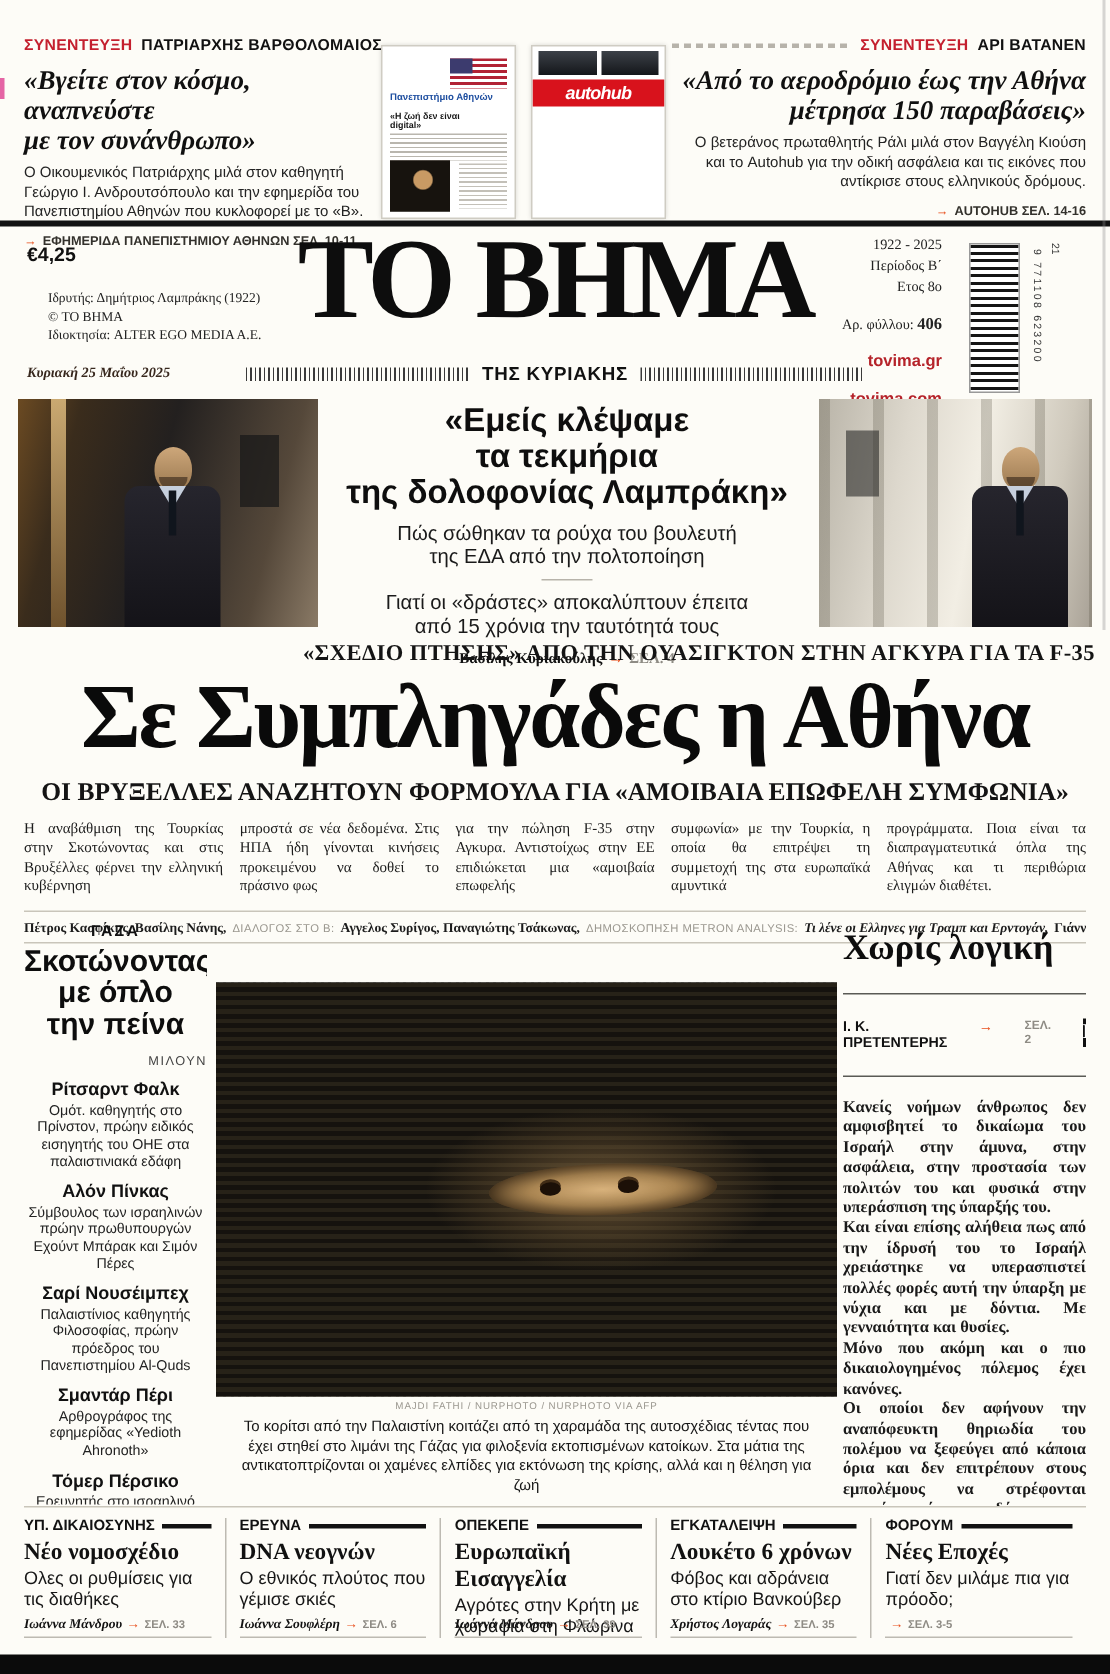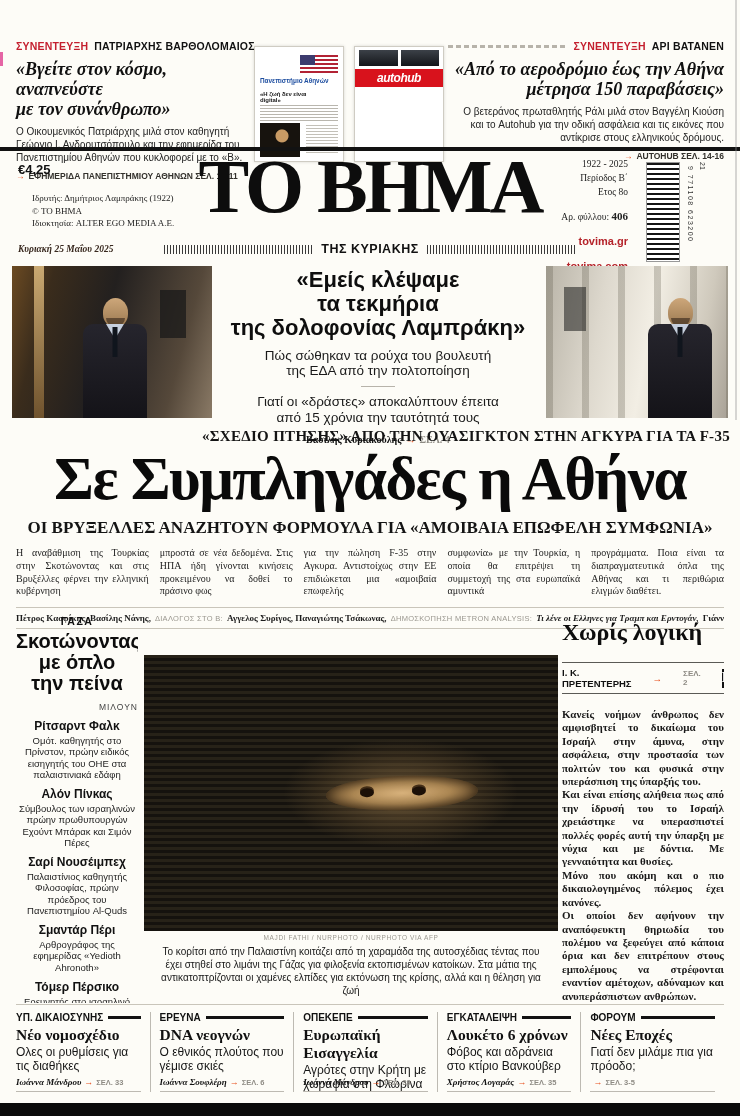--- a/index.html
+++ b/index.html
@@ -4,21 +4,21 @@
 <style>
   html,body{margin:0;padding:0;background:#e8e6e0;}
   .page{position:relative;width:740px;height:1116px;margin:0 auto;background:#fdfcf7;
         font-family:"Liberation Sans",sans-serif;color:#111;overflow:hidden;}
   .prewrap{white-space:pre-line;}
   .arrow{color:#e8501e;font-weight:700;}
   .arrow::before{content:"→";}
   .graypage{color:#8e8b84;font-weight:700;}
 
   
-  .teasers{position:absolute;top:24px;left:16px;right:16px;height:122px;display:flex;margin-top:16px;}
+  .teasers{position:absolute;top:24px;left:16px;right:16px;height:122px;display:flex;}
   .teaser-left{width:234px;}
   .teaser-right{flex:1;text-align:right;}
   .kicker-row{display:flex;align-items:center;gap:6px;font-size:10.5px;font-weight:700;letter-spacing:.2px;white-space:nowrap;}
   .kicker-tag{color:#c41f2e;}
   .kicker-fill{flex:1;height:3px;background:repeating-linear-gradient(90deg,#b7b3aa 0 5px,transparent 5px 8px);}
   .teaser-headline{font-family:"Liberation Serif",serif;font-style:italic;font-weight:700;
         font-size:18px;line-height:1.12;margin:7px 0 6px;color:#101010;}
   .teaser-body{font-size:10px;line-height:1.3;color:#232323;}
   .teaser-link{margin-top:7px;font-size:8.5px;font-weight:700;color:#33312c;display:flex;gap:4px;align-items:center;}
   .teaser-right .teaser-link{justify-content:flex-end;}
@@ -131,21 +131,21 @@
   .slit{position:absolute;left:44%;top:44%;width:152px;height:34px;transform:rotate(-2deg);border-radius:50%;
       background:radial-gradient(ellipse at 50% 50%,#d8b27c 0%,#b08a55 45%,#6a4e2c 78%,rgba(0,0,0,0) 100%);
       box-shadow:0 0 14px rgba(0,0,0,.6) inset;}
   .eye{position:absolute;top:11px;width:14px;height:9px;border-radius:50%;background:#1c1007;box-shadow:0 -2px 0 rgba(40,22,8,.8);}
   .eye.l{left:34px;} .eye.r{left:86px;}
   .credit{text-align:center;font-size:6.5px;letter-spacing:.6px;color:#9a978f;margin-top:3px;}
   .caption{text-align:center;font-size:10px;line-height:1.3;color:#161616;margin:4px auto 0;max-width:386px;}
 
   .opinion-col{position:absolute;right:0;top:0;width:162px;height:393px;overflow:hidden;}
   .op-headline{font-family:"Liberation Serif",serif;font-weight:700;font-size:24px;margin:8px 0 16px;color:#0d0d0d;}
-  .op-bar{border-top:1px solid #5a5a55;border-bottom:1px solid #5a5a55;padding:4px 0;display:flex;align-items:center;gap:21px;
+  .op-bar{border-top:1px solid #5a5a55;border-bottom:1px solid #5a5a55;padding:16px 0;display:flex;gap:21px;
         font-size:9.5px;font-weight:700;}
   .op-bar .graypage{font-size:8px;}
   .b-logo{margin-left:auto;width:19px;height:19px;background:#101010;color:#fff;display:flex;align-items:center;justify-content:center;
         font-family:"Liberation Serif",serif;font-weight:700;font-size:14px;}
   .op-body{margin-top:14px;}
   .op-body p{font-family:"Liberation Serif",serif;font-weight:700;font-size:11px;line-height:1.22;text-align:justify;margin:0;color:#1a1a1a;}
 
   
   .bottom-hairline{position:absolute;top:1004px;left:16px;right:16px;border-top:1px solid #c9c5ba;}
   .bottom-strip{position:absolute;top:1012px;left:16px;right:16px;height:80px;display:flex;}

